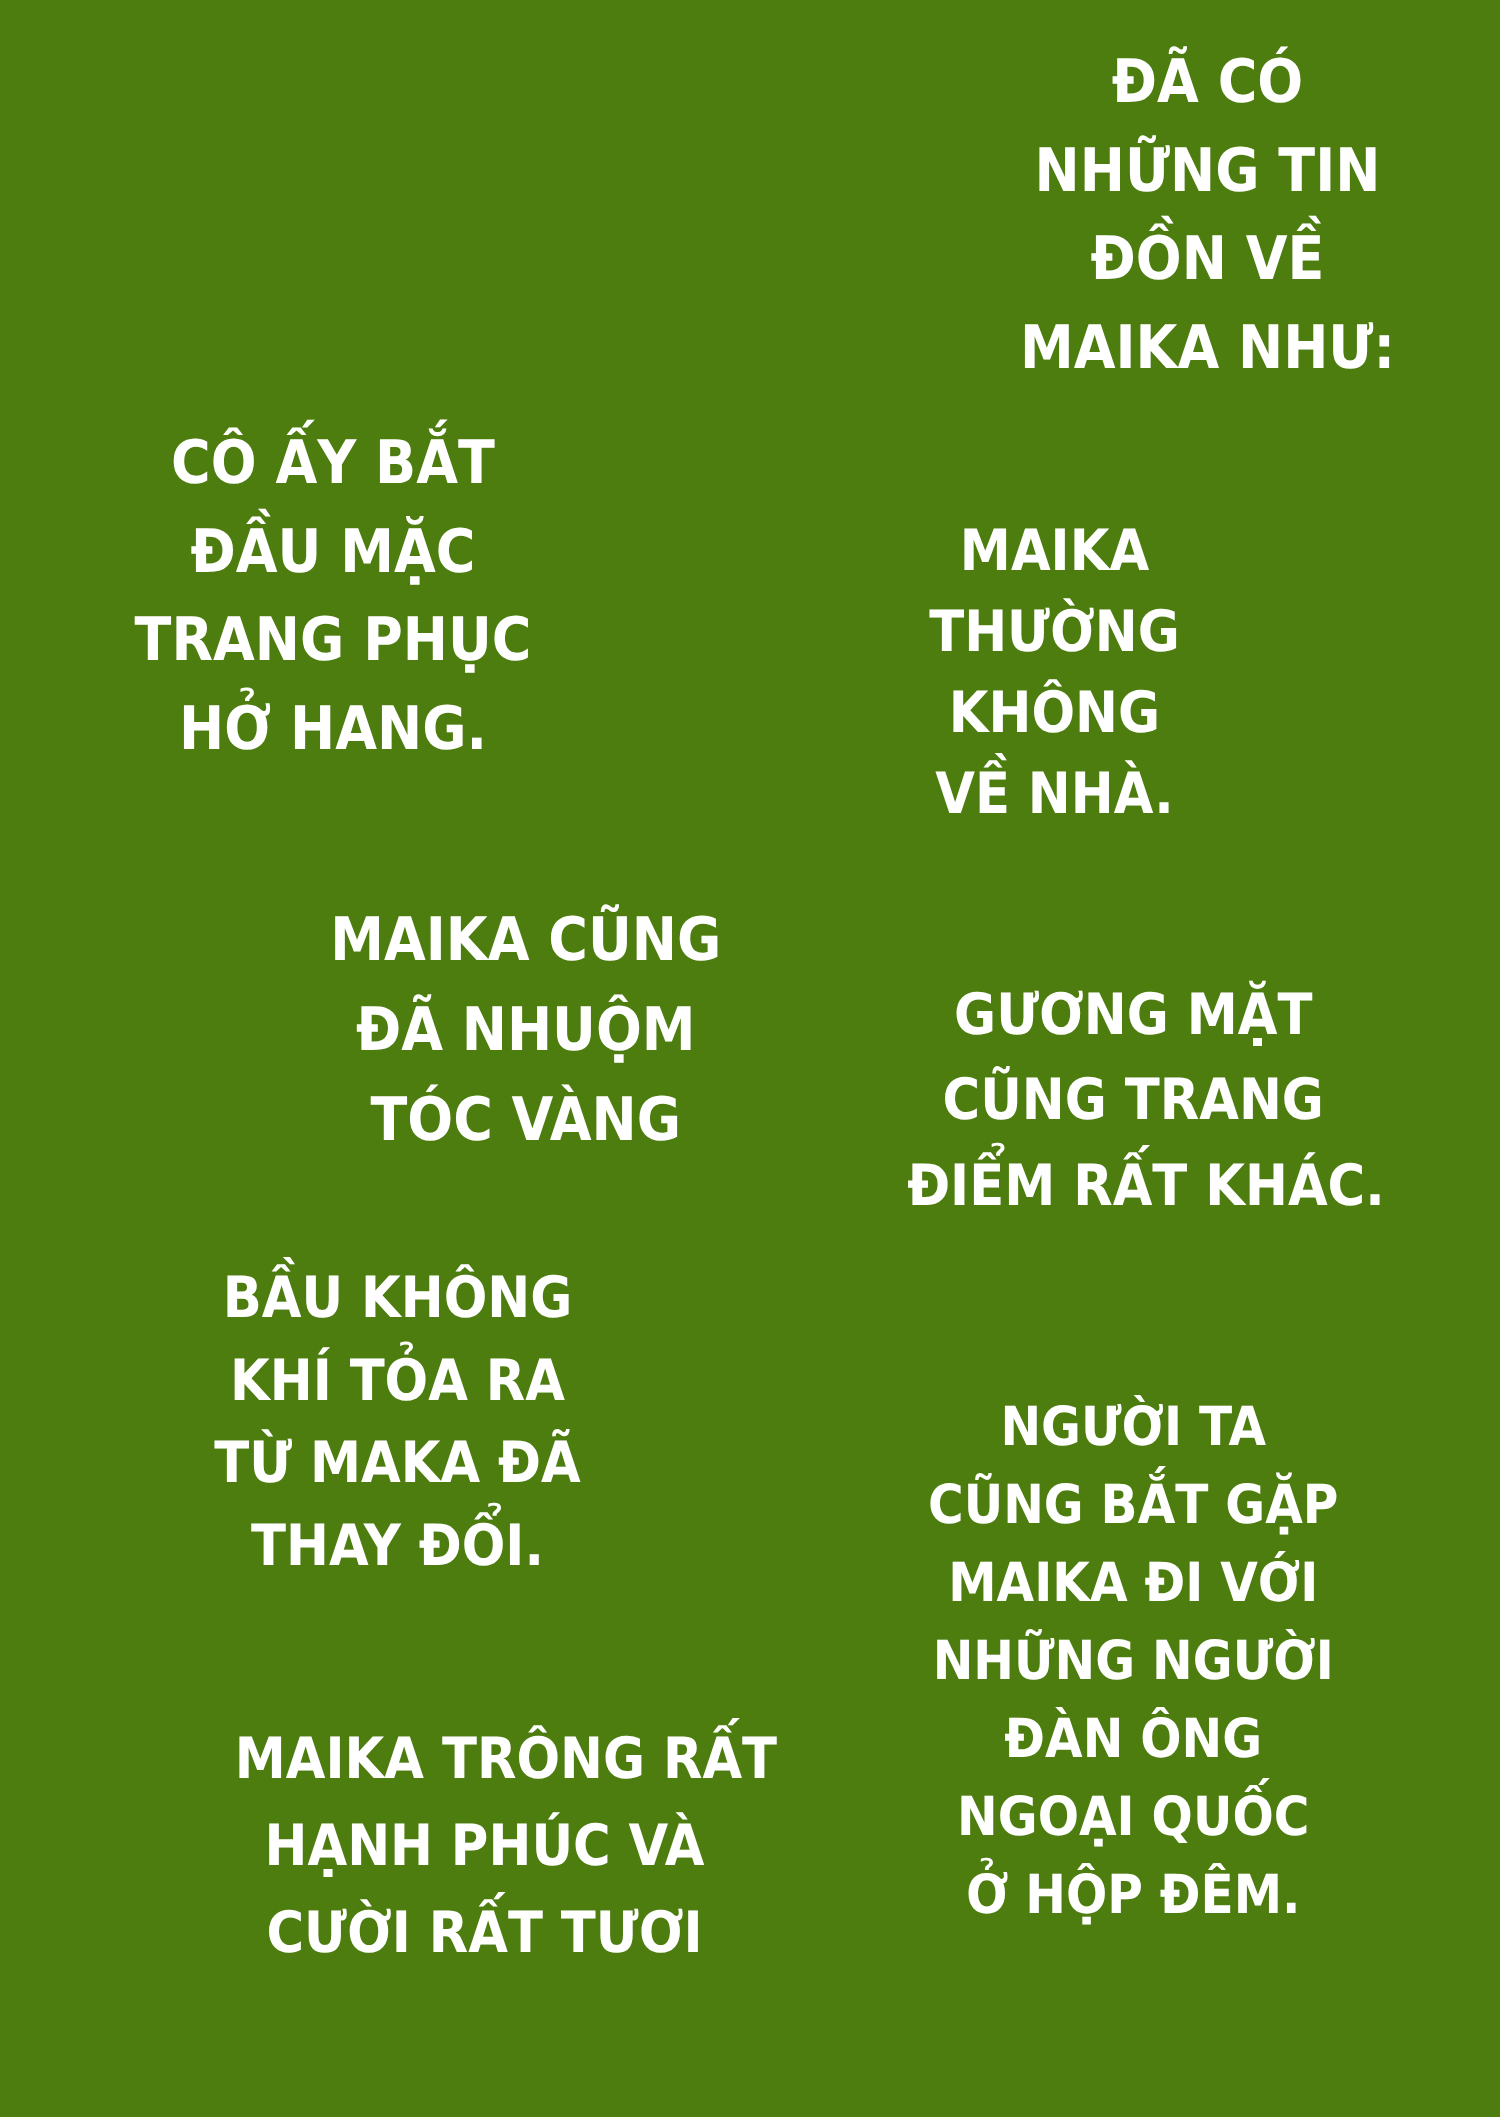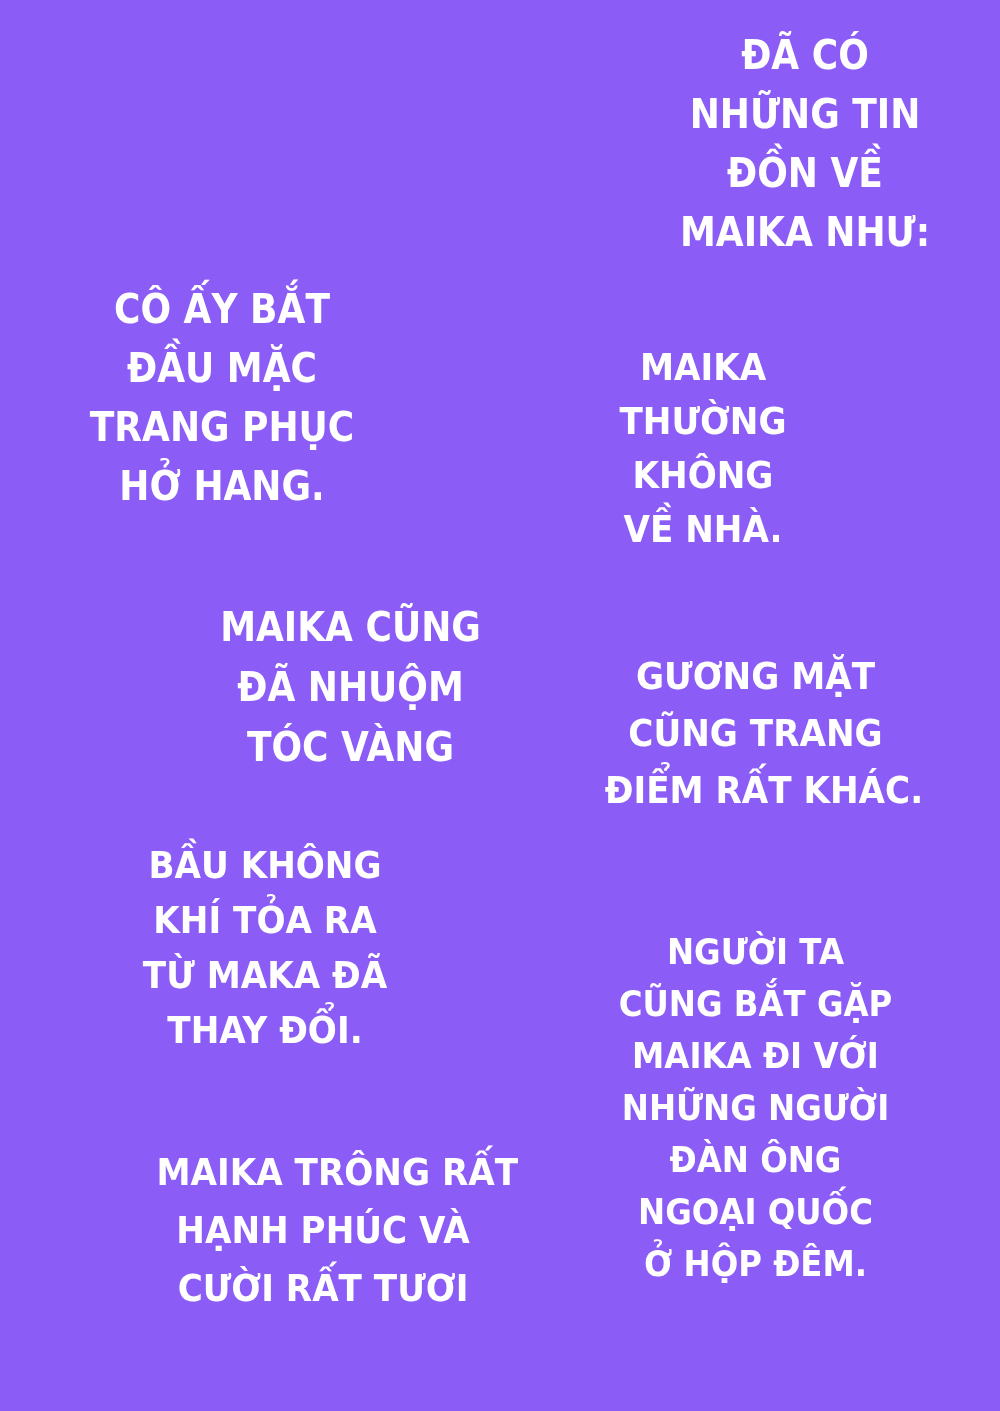--- a/index.html
+++ b/index.html
@@ -4,21 +4,21 @@
 <style>
   html, body {
     margin: 0;
     padding: 0;
     background: #000;
   }
   .manga-page {
     position: relative;
     width: 1000px;
     height: 1411px;
-    background: #8b5cf6;
+    background: #4d7c0f;
     overflow: hidden;
     font-family: "DejaVu Sans", "Liberation Sans", sans-serif;
   }
   .text-block {
     position: absolute;
     color: #ffffff;
     font-weight: 700;
     text-align: center;
     transform: scaleX(0.9);
     letter-spacing: 0px;

